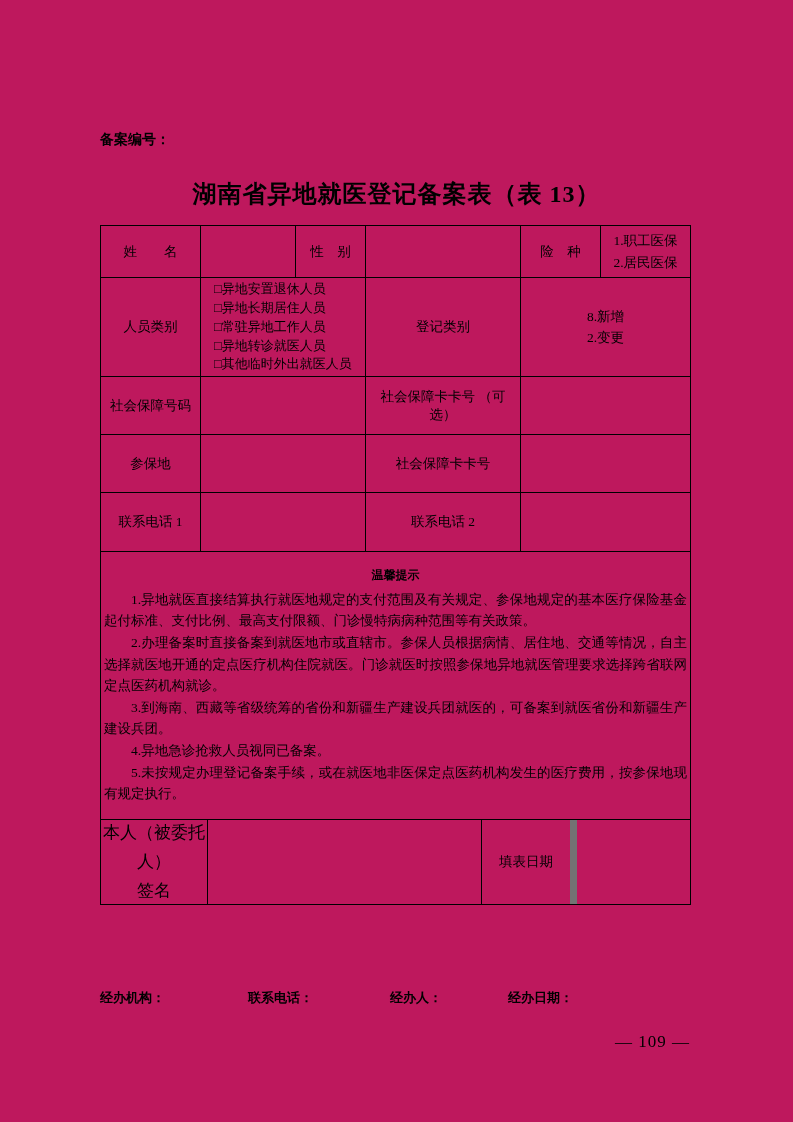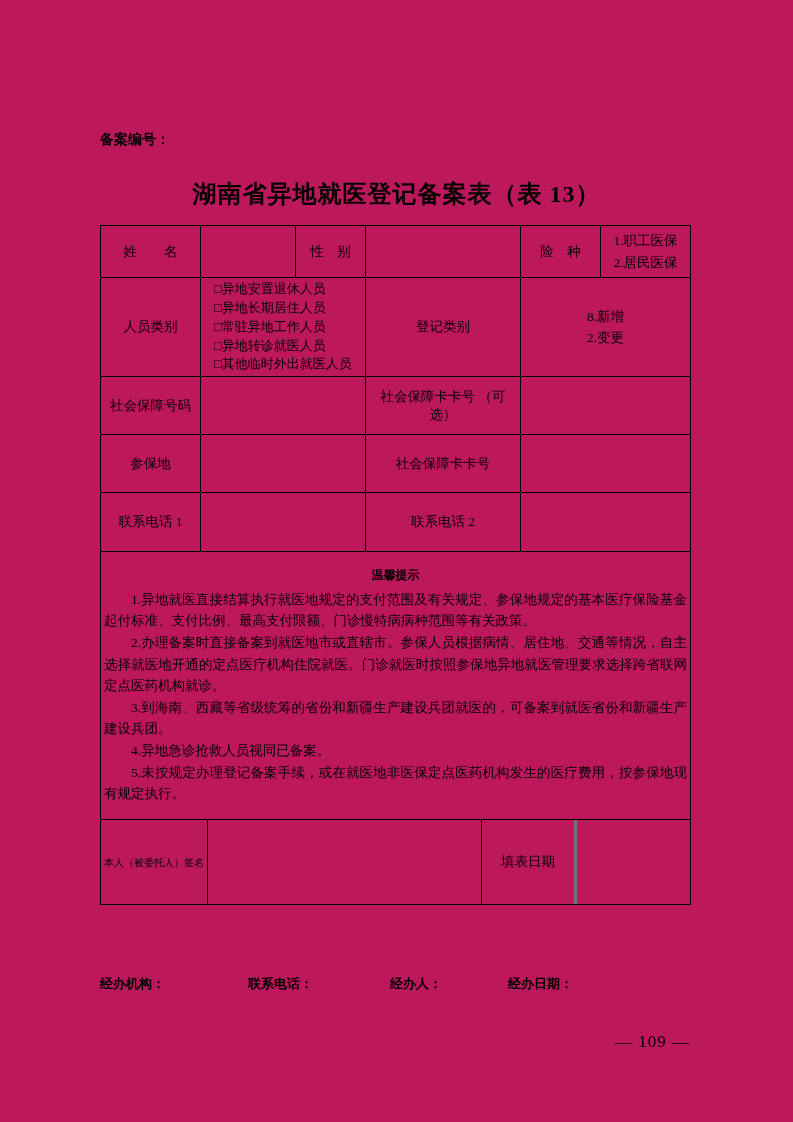--- a/index.html
+++ b/index.html
@@ -57,31 +57,31 @@
     font-size:12px; margin-bottom:5px;
   }
   .tips-cell p {
     text-indent:2em; text-align:justify;
     font-size:13.5px; line-height:1.6;
   }
   .sig-row { display:flex; height:84px; }
   .sig-row > div { display:flex; align-items:center; justify-content:center; }
   .sig-label {
     width:107px; border-right:1px solid #000;
-    flex-direction:row; font-size:10px; line-height:1.7;
+    flex-direction:column; font-size:17px; line-height:1.7;
   }
   .sig-blank { flex:1; border-right:1px solid #000; }
-  .sig-date-label { width:95px; border-right:3px solid #737373; font-size:13.5px; }
+  .sig-date-label { width:95px; border-right:7px solid #737373; font-size:13.5px; }
   .sig-date-blank { width:113px; }
   .footer-line {
     position:absolute; left:100px; top:973px;
     width:593px; height:18px;
     font-size:13px; font-weight:bold;
   }
-  .footer-line span { position:absolute; top:2px; white-space:nowrap; }
+  .footer-line span { position:absolute; top:16px; white-space:nowrap; }
   .f0 { left:0; }
   .f1 { left:148px; }
   .f2 { left:290px; }
   .f3 { left:408px; }
   .page-number {
     position:absolute; right:103px; top:1032px;
     font-size:17px; letter-spacing:1px;
   }
 </style>
 </head>

